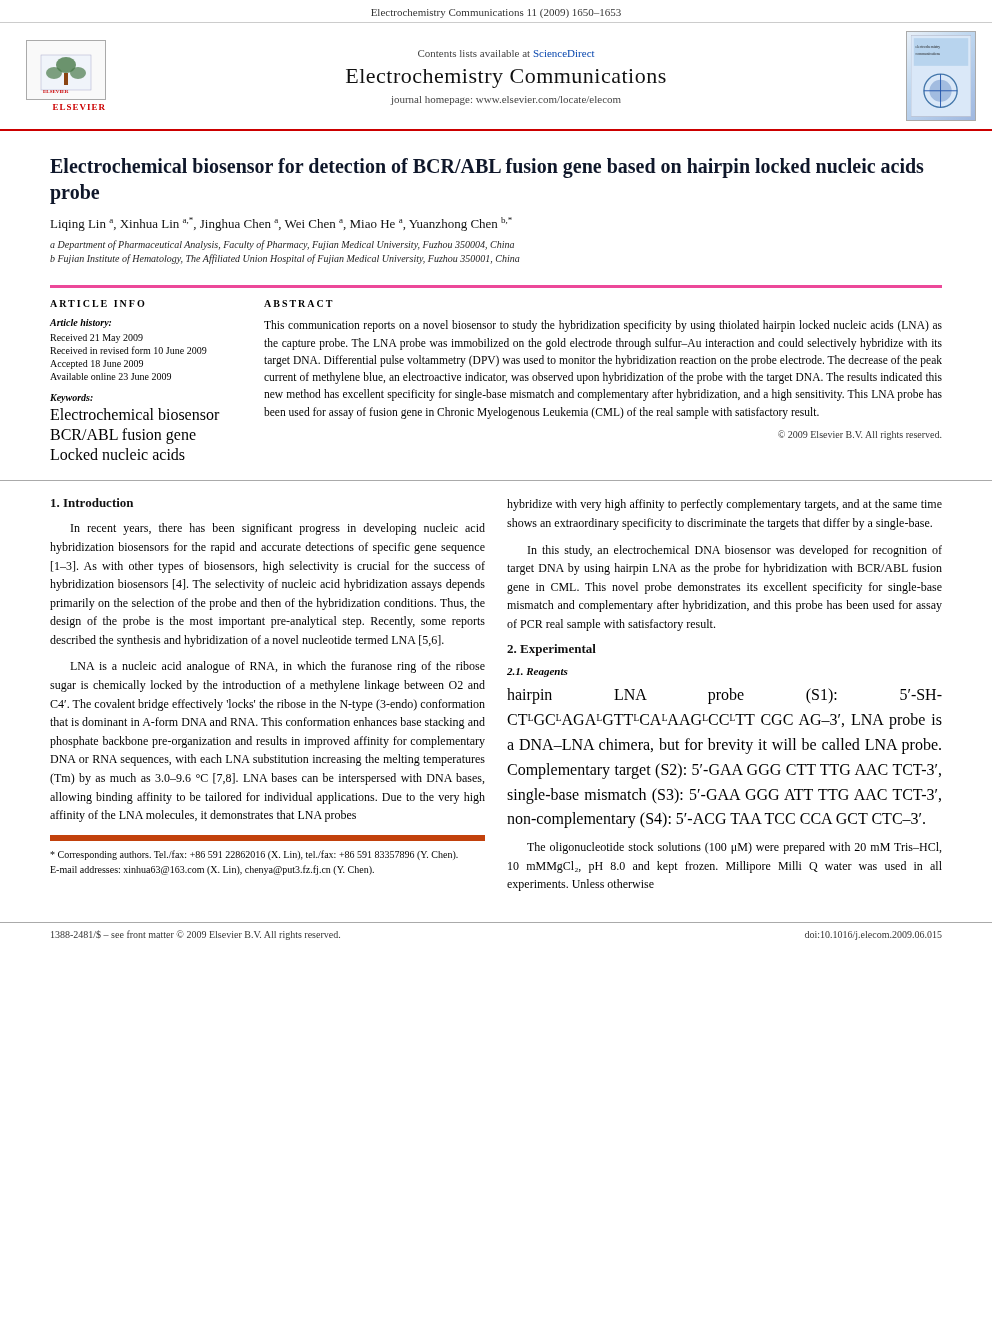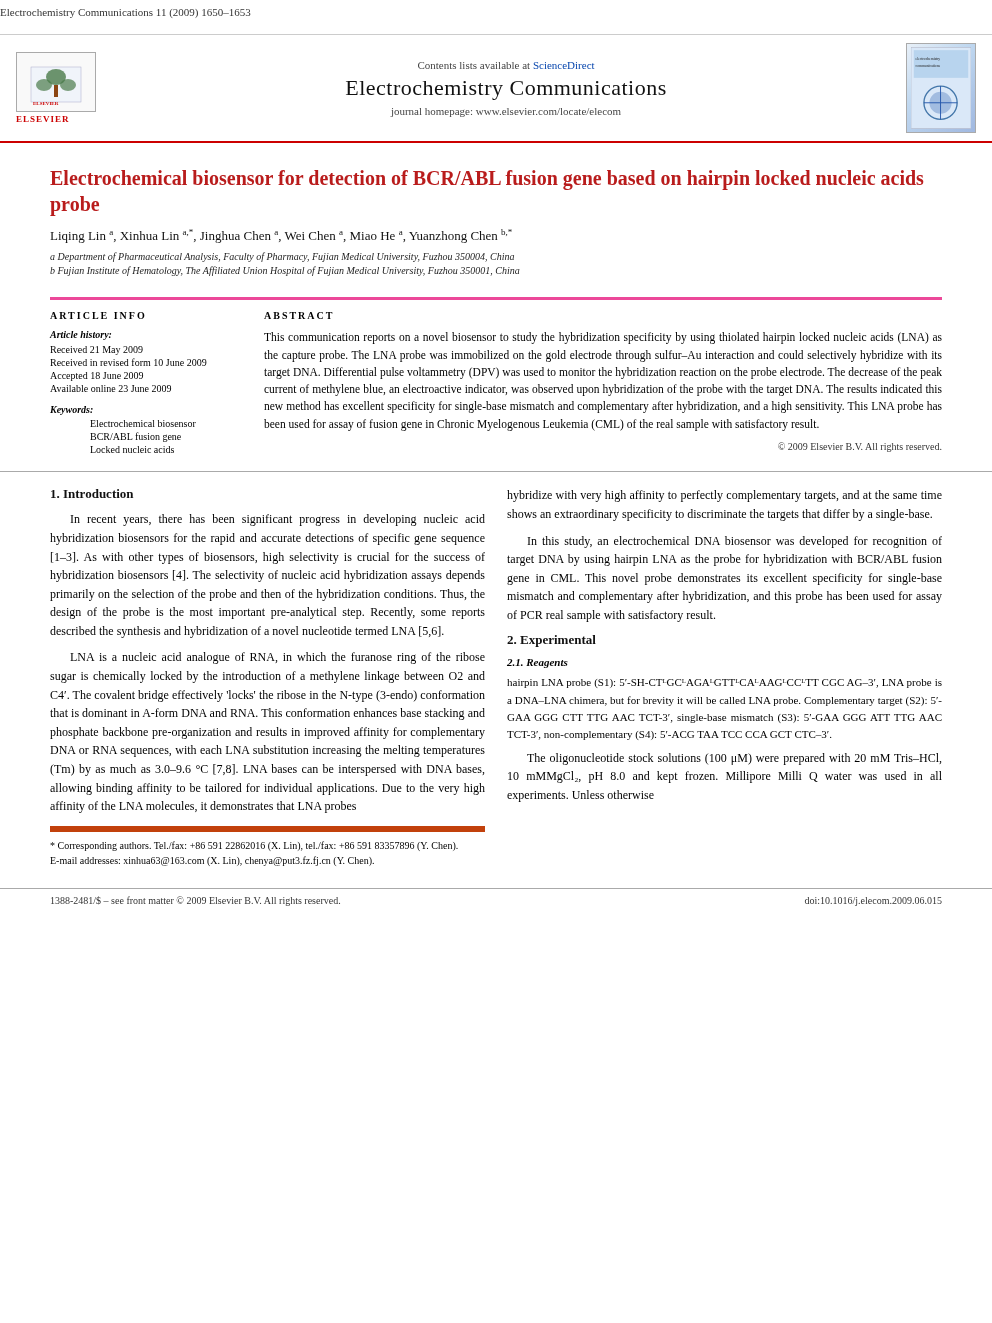--- a/index.html
+++ b/index.html
@@ -5,37 +5,38 @@
     * { margin: 0; padding: 0; box-sizing: border-box; }
     body {
       width: 992px;
       min-height: 1323px;
       background: #fff;
       font-family: "Times New Roman", Times, serif;
       font-size: 13px;
       color: #000;
     }
     .top-bar {
-      font-size: 11px;
-      padding: 6px 0 16px;
+      text-align: center;
+      font-size: 11px;
+      padding: 6px 0 4px;
       color: #333;
       border-bottom: 1px solid #ccc;
     }
     .journal-header {
       display: flex;
       align-items: center;
       padding: 8px 16px;
       border-bottom: 2px solid #c00;
     }
     .elsevier-logo {
       width: 90px;
       min-width: 90px;
       display: flex;
       flex-direction: column;
-      align-items: flex-start;
+      align-items: flex-end;
       font-size: 9px;
     }
     .elsevier-logo .logo-box {
       width: 80px;
       height: 60px;
       border: 1px solid #aaa;
       display: flex;
       align-items: center;
       justify-content: center;
       font-size: 8px;
@@ -88,21 +89,21 @@
       padding: 4px;
     }
     .article-body {
       padding: 0 50px;
     }
     .article-title {
       font-size: 20px;
       font-weight: bold;
       margin: 22px 0 10px;
       line-height: 1.3;
-      color: #b91c1c;
+      color: #0f172a;
     }
     .authors-line {
       font-size: 13px;
       margin-bottom: 6px;
       color: #111;
     }
     .authors-line sup {
       font-size: 9px;
     }
     .affiliations {
@@ -144,23 +145,22 @@
     .article-info .keywords-section {
       margin-top: 10px;
     }
     .article-info .kw-label {
       font-style: italic;
       font-size: 10px;
       font-weight: bold;
       margin-bottom: 3px;
     }
     .article-info .kw-item {
-      font-size: 10px;
+      font-size: 16px;
       margin-bottom: 2px;
-      margin-left: 40px;
     }
     .abstract-col {
       flex: 1;
     }
     .abstract-col h3 {
       font-size: 10px;
       font-weight: bold;
       letter-spacing: 2px;
       text-transform: uppercase;
       margin-bottom: 8px;
@@ -230,21 +230,21 @@
       gap: 16px;
     }
     .sub-section-heading {
       font-style: italic;
       font-weight: bold;
       font-size: 11px;
       margin-bottom: 6px;
       margin-top: 8px;
     }
     .sequence-text {
-      font-size: 11px;
+      font-size: 16px;
       line-height: 1.55;
       text-align: justify;
     }
     sup { font-size: 8px; }
   </style>
 </head>
 <body>
 
 <div class="top-bar">
   <span>Electrochemistry Communications 11 (2009) 1650–1653</span>

